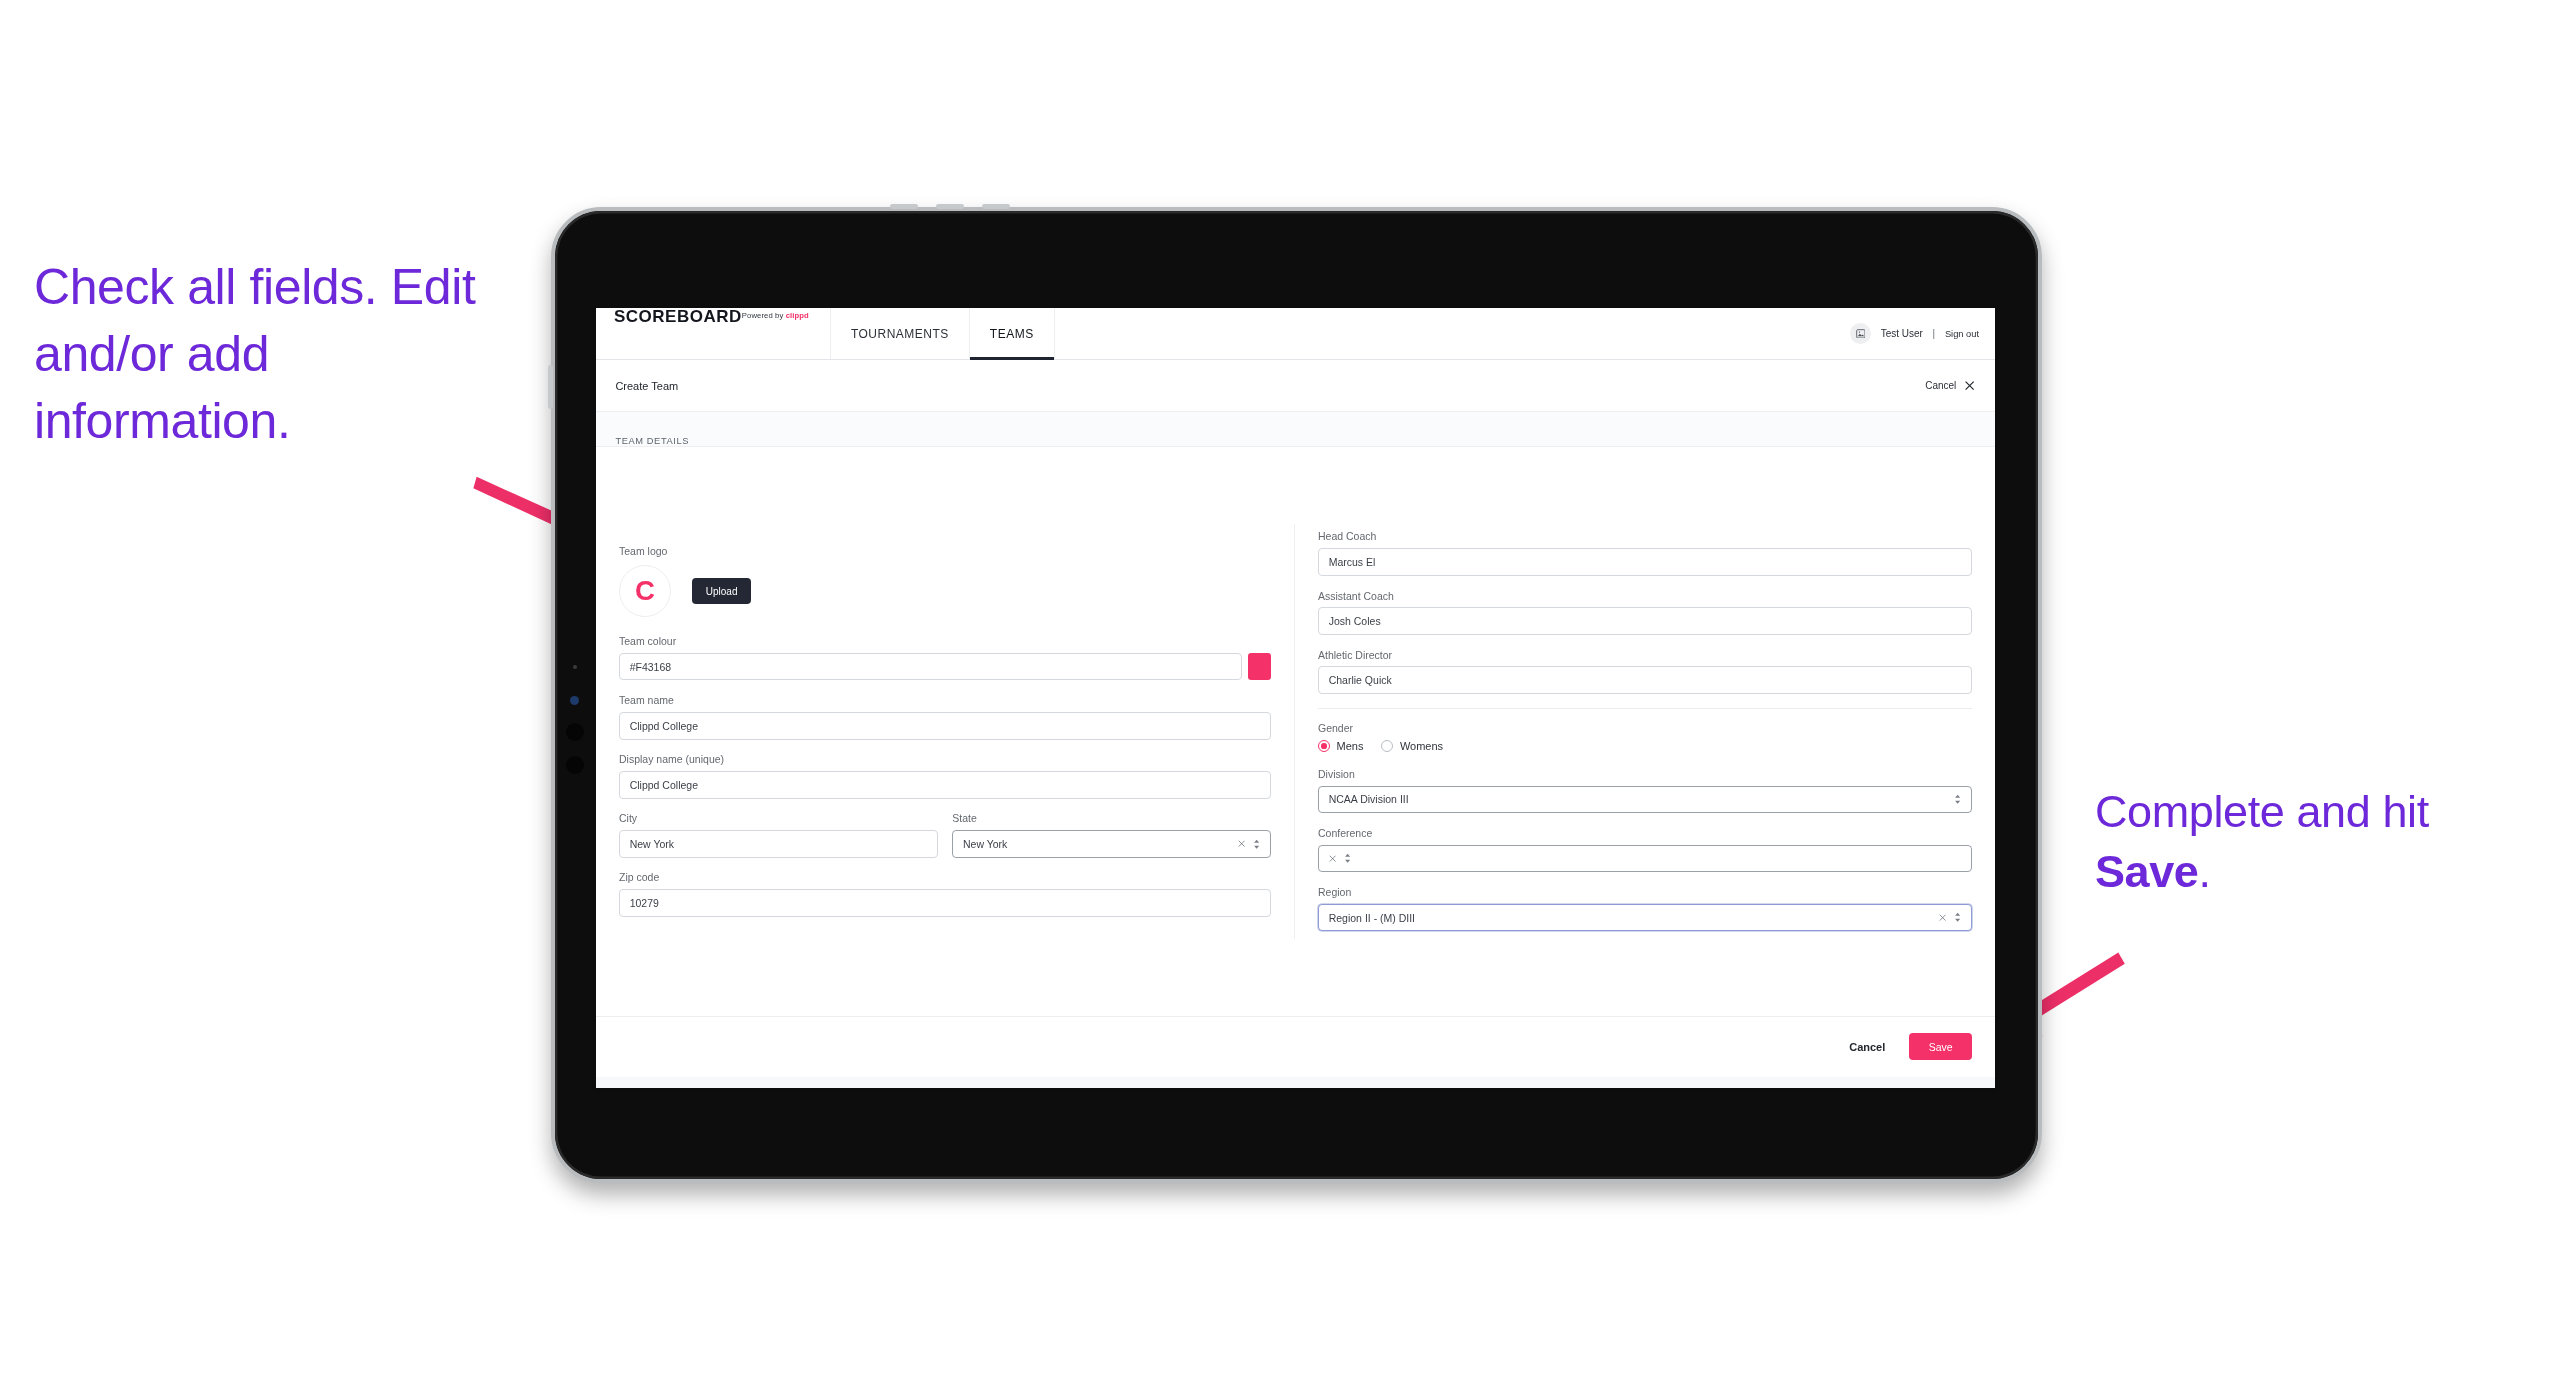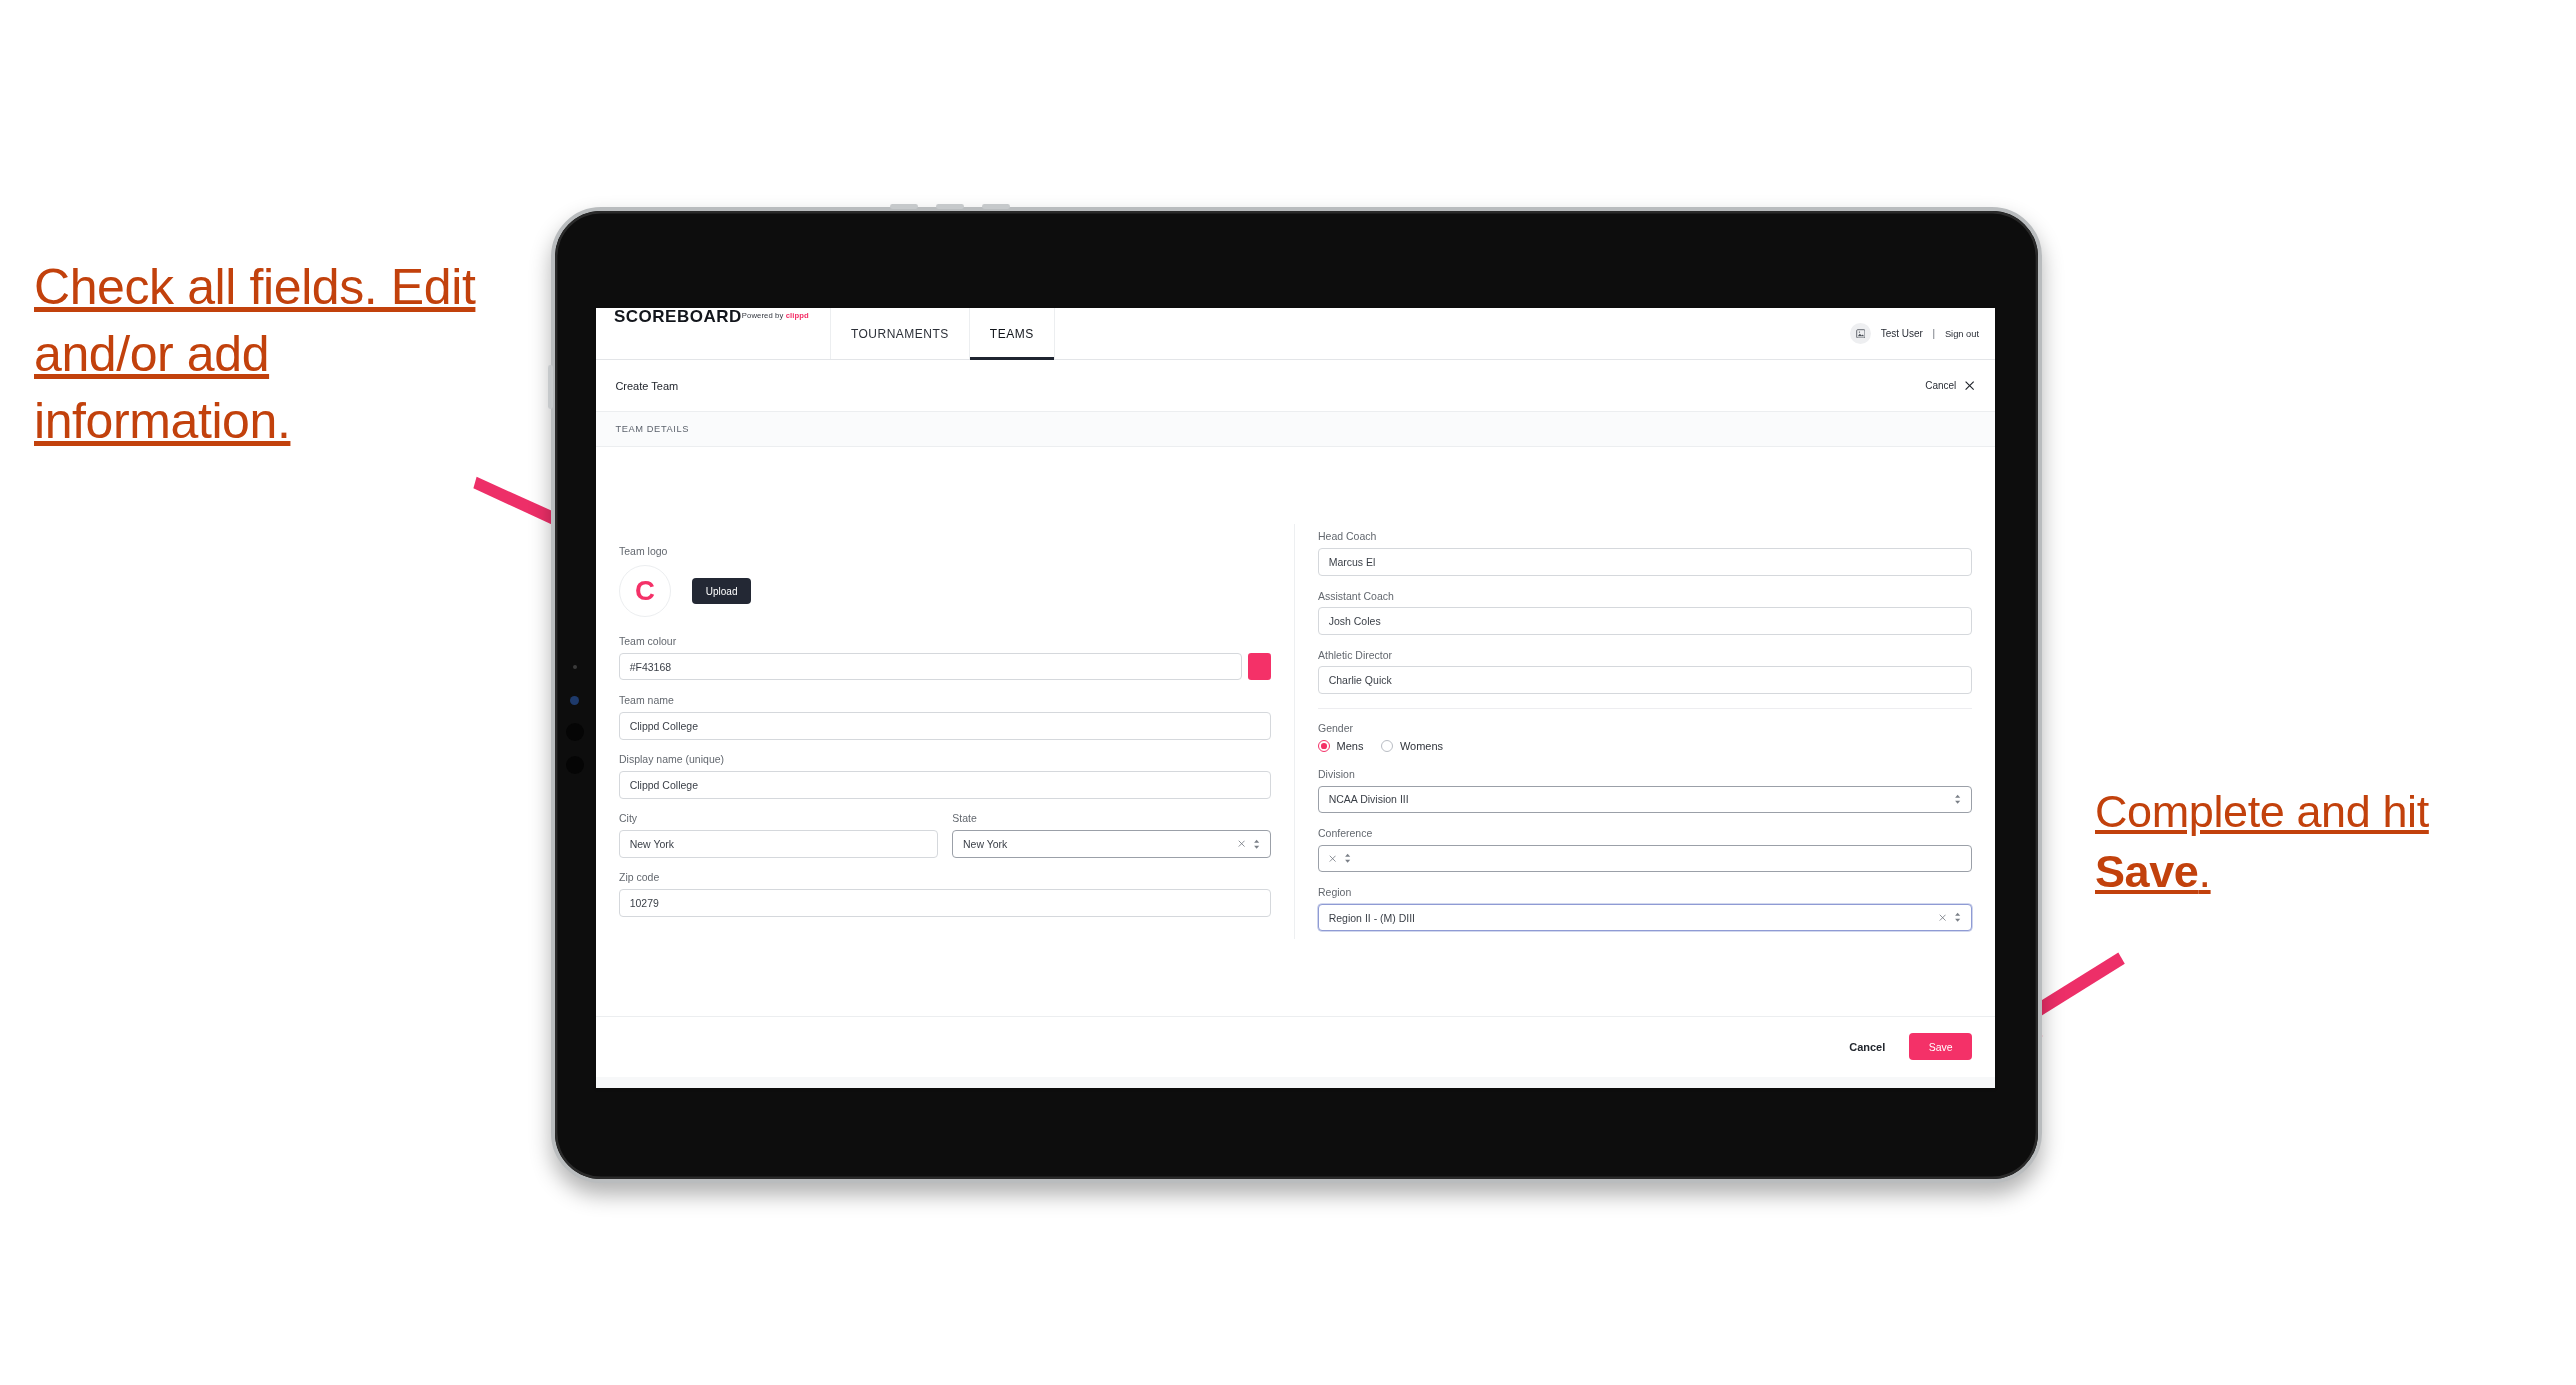--- a/index.html
+++ b/index.html
@@ -7,26 +7,25 @@
     width:2576px;height:1386px;
     background:#ffffff;
     font-family:"Liberation Sans",sans-serif;
     overflow:hidden;
     position:relative;
   }
 
   
   .annot{
     position:absolute;
-    color:#c2410c;
+    color:#6d28d9;
     font-family:"Liberation Sans",sans-serif;
     font-weight:400;
     line-height:1.34;
     letter-spacing:-0.4px;
-    text-decoration:underline;
   }
   #annot-left{left:34px;top:254px;width:486px;font-size:50px;}
   #annot-right{left:2095px;top:782px;width:454px;font-size:45px;}
   #annot-right b{font-weight:700;}
 
   .arrow-svg{position:absolute;pointer-events:none;}
 
   
   #tablet{
     position:absolute;
@@ -111,21 +110,21 @@
   #page-head{
     height:51px;display:flex;align-items:center;
     padding:0 19.4px;border-bottom:0.8px solid #eceef0;
   }
   #page-title{font-size:11px;color:#23272e;}
   #page-head-right{margin-left:auto;display:flex;align-items:center;gap:8px;}
   .cancel-link{font-size:10px;color:#2a2e36;cursor:pointer;}
 
   #section-bar{
     height:34px;background:#fafbfc;border-bottom:0.8px solid #eceef0;
-    display:flex;align-items:center;padding:0 19.4px;
+    display:flex;align-items:flex-end;padding:0 19.4px;
   }
   #section-bar span{font-size:9.3px;color:#5d636d;letter-spacing:0.6px;}
 
   #form-area{flex:1;display:flex;align-items:center;}
   .col{padding:21px 23px 8px 23px;box-sizing:border-box;}
   .col-left{width:699px;border-right:0.8px solid #edeff1;}
   .col-right{flex:1;}
 
   .fld{margin-bottom:13.8px;}
   .lbl{font-size:10.5px;color:#63686f;margin-bottom:5.7px;display:block;}

